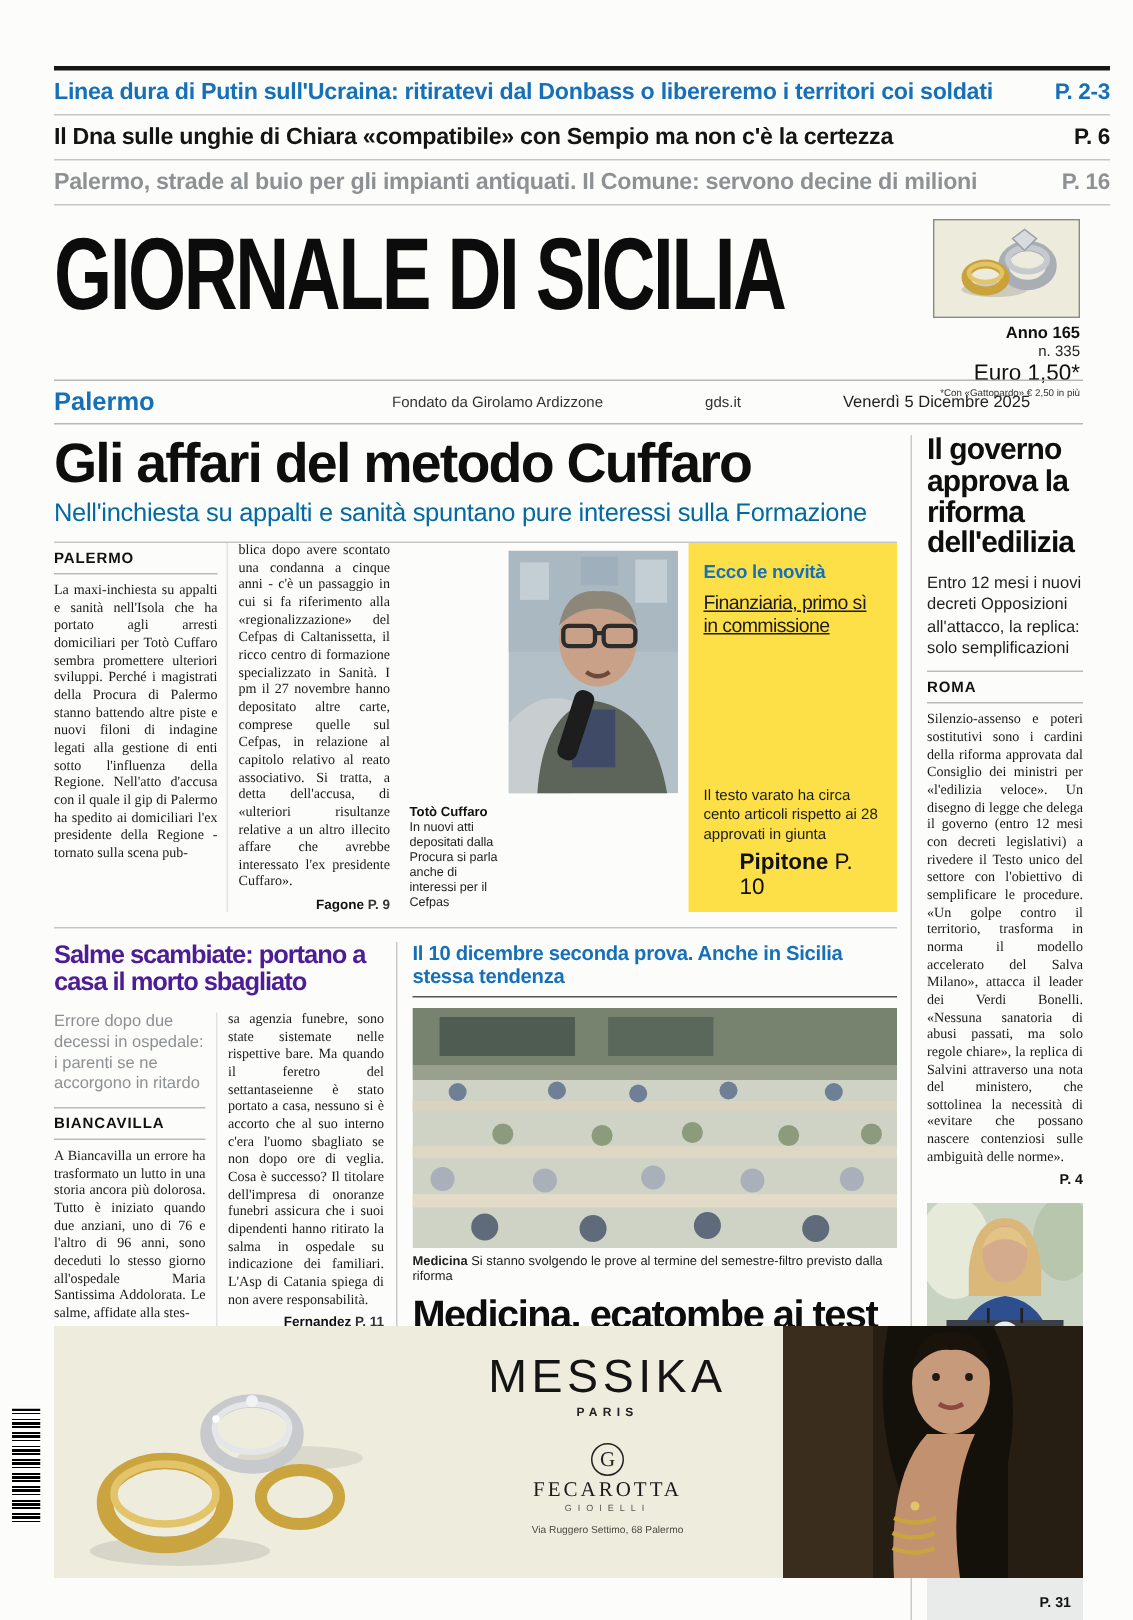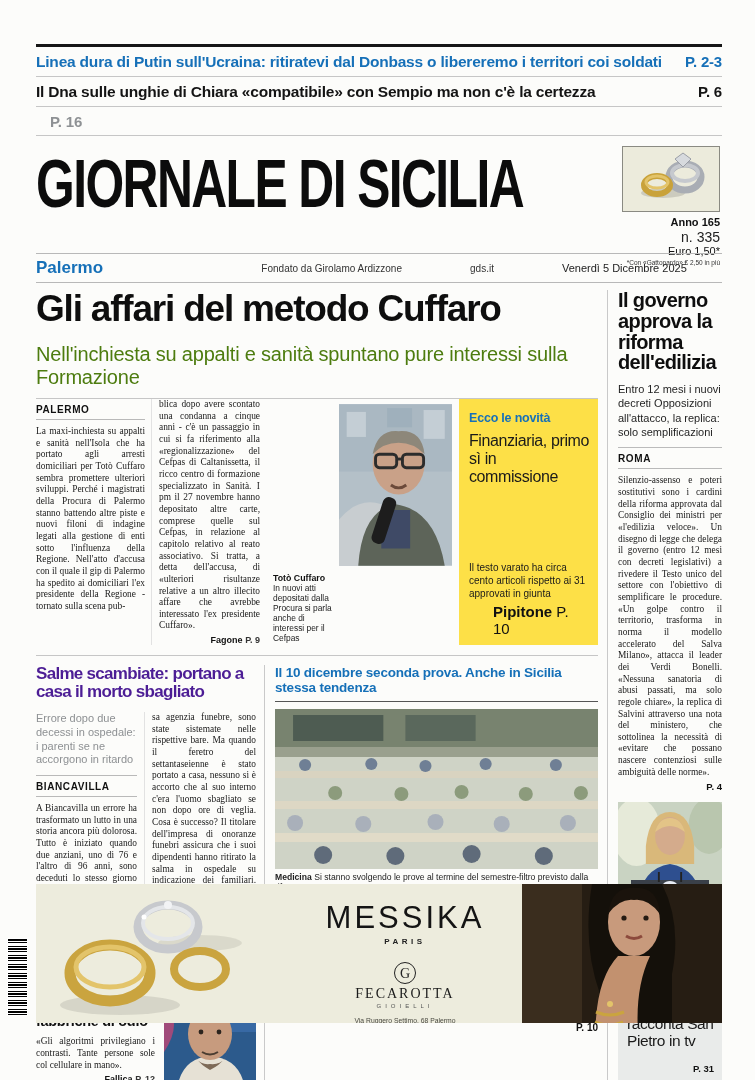--- a/index.html
+++ b/index.html
@@ -1,70 +1,70 @@
 <!DOCTYPE html>
 <html><head>
 <meta charset="utf-8">
 <style>
   * { margin:0; padding:0; box-sizing:border-box; }
   html,body { width:755px; height:1080px; }
   body { background:#fcfcfa; font-family:"Liberation Sans", sans-serif; color:#111; overflow:hidden; }
   .page { position:relative; width:755px; height:1080px; }
 
   
-  .top-strip { position:absolute; left:36px; right:33px; top:44px; border-top:3px solid #161616; }
+  .top-strip { position:absolute; left:36px; right:15px; top:44px; border-top:3px solid #161616; }
   .strip-row { display:flex; justify-content:space-between; align-items:baseline; padding:6px 0 5px 0; border-bottom:1px solid #c6c6c6; font-weight:bold; font-size:15.5px; letter-spacing:-0.2px; }
   .strip-row .pg { font-size:15px; white-space:nowrap; margin-left:14px; }
   .strip-blue { color:#1670b8; }
   .strip-black { color:#141414; }
   .strip-gray { color:#8e9194; }
 
   
   .masthead { position:absolute; left:36px; right:33px; top:146px; height:104px; }
   .mast-title { font-size:63px; font-weight:bold; letter-spacing:-2px; line-height:0.95; color:#0c0c0c; transform:scaleX(0.79) scaleY(1.08); transform-origin:left top; white-space:nowrap; display:inline-block; margin-top:6px; }
   .mast-photo { position:absolute; right:2px; top:0; width:98px; height:66px; border:1px solid #8a8a82; background:#ecebdc; }
   .mast-info { position:absolute; right:2px; top:70px; text-align:right; line-height:1.15; }
   .mast-info .anno { font-weight:bold; font-size:11px; }
-  .mast-info .num { font-size:14px; color:#222; }
-  .mast-info .euro { font-size:11px; }
+  .mast-info .num { font-size:10px; color:#222; }
+  .mast-info .euro { font-size:15px; }
   .mast-info .nota { font-size:6.5px; color:#333; margin-top:2px; }
 
   
   .dateline { position:absolute; left:36px; right:33px; top:253px; height:30px; display:flex; align-items:center; border-top:1px solid #b8b8b8; border-bottom:1px solid #b8b8b8; }
   .dl-city { color:#1670b8; font-weight:bold; font-size:17px; width:170px; }
   .dl-founder { font-size:10px; color:#333; flex:1; text-align:right; }
   .dl-site { font-size:10px; color:#333; width:160px; text-align:center; }
   .dl-date { font-size:11px; color:#222; width:160px; text-align:left; }
 
   
   .main { position:absolute; left:36px; right:33px; top:290px; display:flex; }
   .main-left { width:562px; }
   .sidebar { flex:1; margin-left:9px; border-left:1px solid #c9c9c9; padding-left:10px; }
 
   h1.lead-hl { font-size:37px; letter-spacing:-1.2px; line-height:1.0; color:#0e0e0e; }
-  .lead-dek { font-size:20px; color:#4d7c0f; margin-top:16px; letter-spacing:-0.2px; }
+  .lead-dek { font-size:17px; color:#0369a1; margin-top:5px; letter-spacing:-0.2px; }
   .rule { border:none; border-top:1px solid #c6c6c6; margin-top:9px; }
 
   .kicker { font-size:10px; font-weight:bold; letter-spacing:0.6px; color:#111; padding:5px 0 4px 0; border-bottom:1px solid #b9b9b9; margin-bottom:6px; }
   .serif { font-family:"Liberation Serif", serif; font-size:9.4px; line-height:1.24; text-align:justify; color:#191919; }
   .byline { text-align:right; font-size:9px; font-weight:bold; margin-top:3px; }
   .byline .bpg { color:#333; font-weight:bold; }
 
   .lead-row { display:flex; margin-top:0; min-height:172px; }
   .colA { width:115px; padding-right:6px; }
   .colB { width:116px; padding:0 7px; border-left:1px solid #e2e2e2; }
   .photo-wrap { width:192px; display:flex; padding:2px 7px 0 6px; }
   .cap-col { width:68px; display:flex; flex-direction:column; justify-content:flex-end; padding-right:5px; padding-bottom:2px; }
   .cap-title { font-size:8.8px; font-weight:bold; }
   .cap-text { font-size:8.4px; line-height:1.2; color:#222; }
   .lead-photo { width:118px; height:168px; }
 
   .novita { flex:1; background:#fde047; padding:12px 9px 8px 10px; display:flex; flex-direction:column; }
   .box-kicker { color:#1670b8; font-weight:bold; font-size:12.5px; letter-spacing:-0.2px; }
-  .novita-title { font-size:16px; letter-spacing:-0.4px; line-height:1.12; color:#1a1a1a; margin-top:7px; }
+  .novita-title { font-size:13px; letter-spacing:-0.4px; line-height:1.12; color:#1a1a1a; margin-top:7px;text-decoration:underline; }
   .novita-text { font-size:10px; line-height:1.3; color:#1a1a1a; margin-top:auto; }
   .novita-by { text-align:left; font-size:15px; margin-top:3px; padding-left:24px; }
   .novita-by b { font-weight:bold; }
 
   .mid-rule { border:none; border-top:1px solid #c6c6c6; margin-top:10px; }
   .middle-row { display:flex; margin-top:9px; }
   .salme-col { width:228px; padding-right:8px; }
   h2.salme-hl { font-size:17px; letter-spacing:-0.7px; line-height:1.03; color:#4c1d95; }
   .salme-body { display:flex; margin-top:12px; }
   .s-left { width:108px; padding-right:7px; }
@@ -92,21 +92,21 @@
   .sidebar .kicker { border-bottom:1px solid #b9b9b9; }
   .side-pg { text-align:right; font-weight:bold; font-size:9.5px; margin-top:3px; }
   .side-photo { width:100%; height:102px; margin-top:10px; display:block; }
   .side-cap { font-size:8.6px; line-height:1.22; color:#222; margin-top:3px; }
   .side-cap b { font-weight:bold; }
   .papa-box { background:#e9ebea; margin-top:13px; padding:11px 8px 8px 9px; }
   .papa-title { font-size:15.5px; letter-spacing:-0.4px; line-height:1.1; color:#1a1a1a; margin-top:7px; }
   .papa-pg { text-align:right; font-weight:bold; font-size:9.5px; margin-top:14px; }
 
   
-  .ad { position:absolute; left:36px; right:33px; top:884px; height:139px; background:#edecdd; overflow:hidden; }
+  .ad { position:absolute; left:36px; right:33px; top:884px; height:168px; background:#edecdd; overflow:hidden; }
   .ad-model { position:absolute; right:0; top:0; width:200px; height:168px; }
   .ad-rings { position:absolute; left:14px; bottom:0; width:240px; height:150px; }
   .ad-center { position:absolute; left:238px; top:16px; width:262px; text-align:center; }
   .ad-brand { font-size:31px; letter-spacing:3px; color:#141414; font-weight:normal; }
   .ad-brand-sub { font-size:8px; letter-spacing:3.5px; font-weight:bold; color:#222; margin-top:1px; }
   .ad-mono { width:22px; height:22px; border:1px solid #222; border-radius:50%; margin:16px auto 0 auto; font-family:"Liberation Serif", serif; font-size:14px; line-height:21px; color:#222; }
   .ad-store { font-family:"Liberation Serif", serif; font-size:14px; letter-spacing:2px; color:#1a1a1a; margin-top:2px; }
   .ad-store-sub { font-size:6px; letter-spacing:4px; color:#555; margin-top:1px; }
   .ad-addr { font-size:6.8px; color:#4a4a42; margin-top:8px; }
 
@@ -121,20 +121,21 @@
   <div class="top-strip">
     <div class="strip-row strip-blue">
       <span>Linea dura di Putin sull'Ucraina: ritiratevi dal Donbass o libereremo i territori coi soldati</span>
       <span class="pg">P. 2-3</span>
     </div>
     <div class="strip-row strip-black">
       <span>Il Dna sulle unghie di Chiara «compatibile» con Sempio ma non c'è la certezza</span>
       <span class="pg">P. 6</span>
     </div>
     <div class="strip-row strip-gray">
+      <span>Palermo, strade al buio per gli impianti antiquati. Il Comune: servono decine di milioni</span>
       <span class="pg">P. 16</span>
     </div>
   </div>
 
   <div class="masthead">
     <div class="mast-title">GIORNALE DI SICILIA</div>
     <div class="mast-photo">
       <svg width="96" height="64" viewBox="0 0 96 64">
         <rect x="0" y="0" width="96" height="64" fill="#ecebdc"></rect>
         <ellipse cx="40" cy="46" rx="22" ry="5" fill="#00000022"></ellipse>
@@ -198,21 +199,21 @@
             <rect x="38" y="52" width="22" height="14" rx="4" fill="none" stroke="#2c2c2c" stroke-width="3"></rect>
             <rect x="66" y="52" width="22" height="14" rx="4" fill="none" stroke="#2c2c2c" stroke-width="3"></rect>
             <line x1="60" y1="57" x2="66" y2="57" stroke="#2c2c2c" stroke-width="3"></line>
             <path d="M54 84 q8 6 16 0" stroke="#6b4a3a" stroke-width="3" fill="none"></path>
             <rect x="40" y="96" width="14" height="50" rx="6" transform="rotate(18 47 120)" fill="#1d1d1d"></rect>
           </svg>
         </div>
         <div class="novita">
           <div class="box-kicker">Ecco le novità</div>
           <div class="novita-title">Finanziaria, primo sì in commissione</div>
-          <div class="novita-text">Il testo varato ha circa cento articoli rispetto ai 31 approvati in giunta</div>
+          <div class="novita-text">Il testo varato ha circa cento articoli rispetto ai 28 approvati in giunta</div>
           <div class="novita-by">
             <b>Pipitone</b>
             <span>P. 10</span>
           </div>
         </div>
       </div>
 
       <hr class="mid-rule">
 
       <div class="middle-row">

